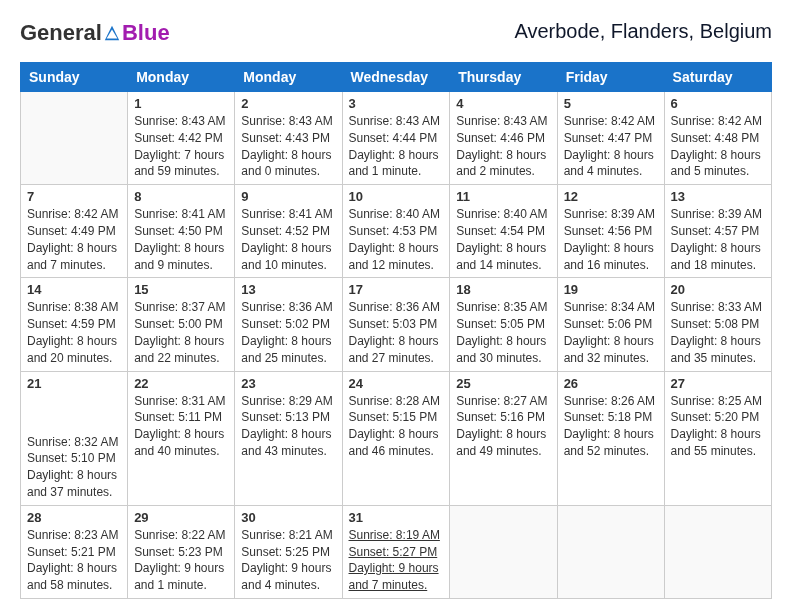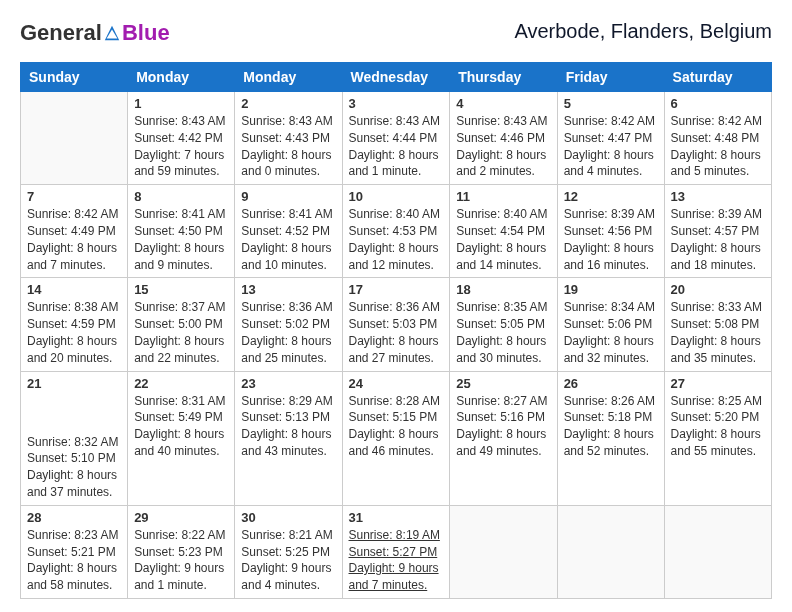--- a/index.html
+++ b/index.html
@@ -269,21 +269,21 @@
         <td>
           <span class="day-number">21</span>
           <div class="day-info" style="white-space: pre-line; margin-top: 43px;">Sunrise: 8:32 AM
 Sunset: 5:10 PM
 Daylight: 8 hours
 and 37 minutes.</div>
         </td>
         <td>
           <span class="day-number">22</span>
           <div class="day-info" style="white-space: pre-line;">Sunrise: 8:31 AM
-Sunset: 5:49 PM
+Sunset: 5:11 PM
 Daylight: 8 hours
 and 40 minutes.</div>
         </td>
         <td>
           <span class="day-number">23</span>
           <div class="day-info" style="white-space: pre-line;">Sunrise: 8:29 AM
 Sunset: 5:13 PM
 Daylight: 8 hours
 and 43 minutes.</div>
         </td>

